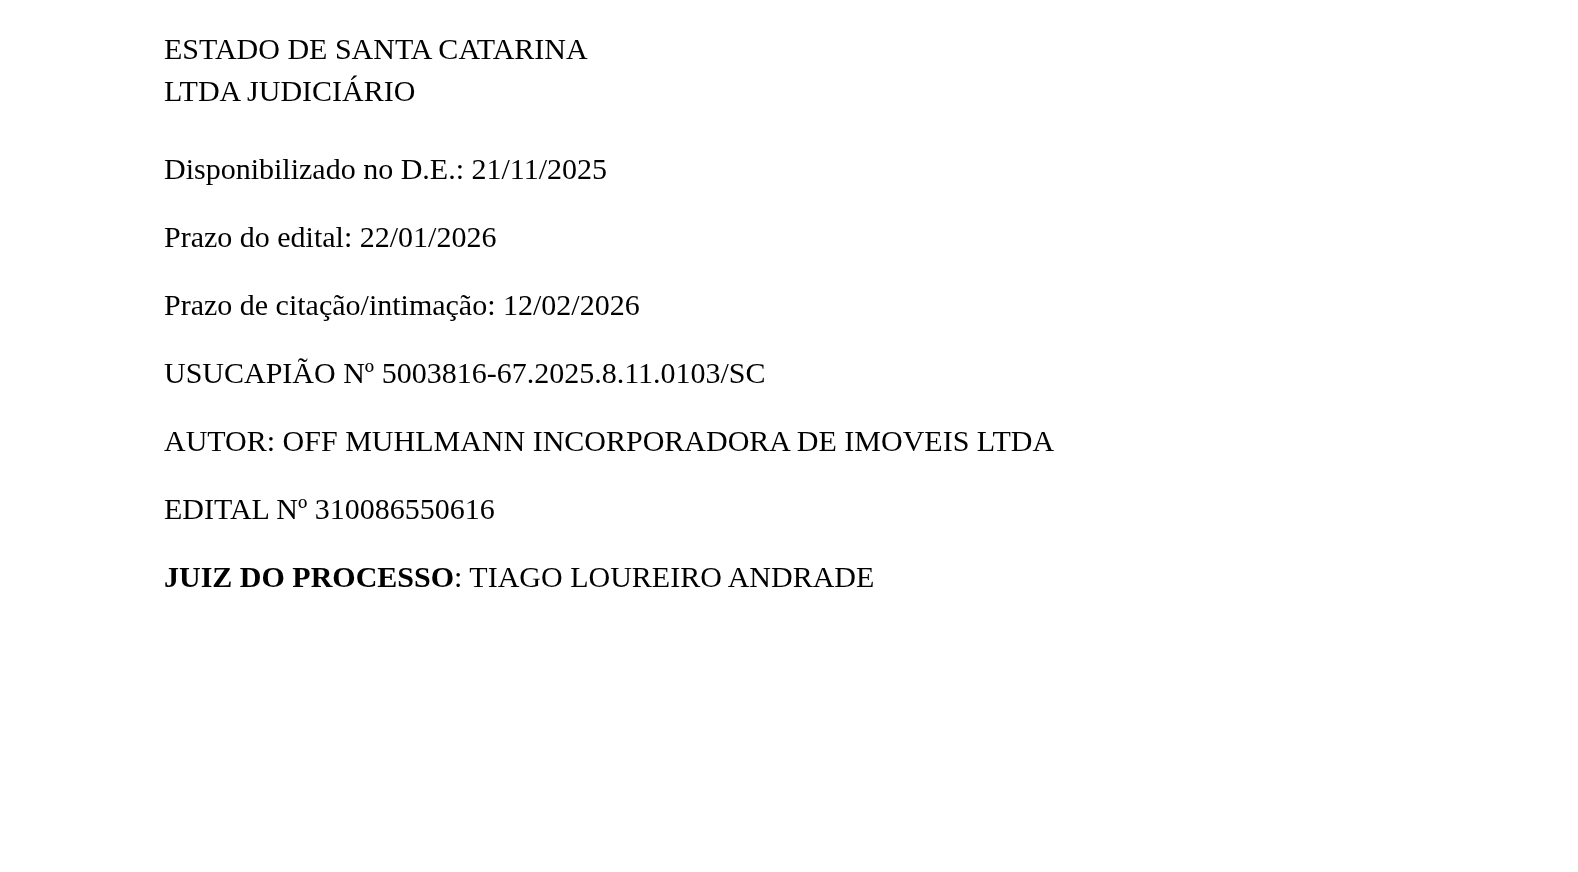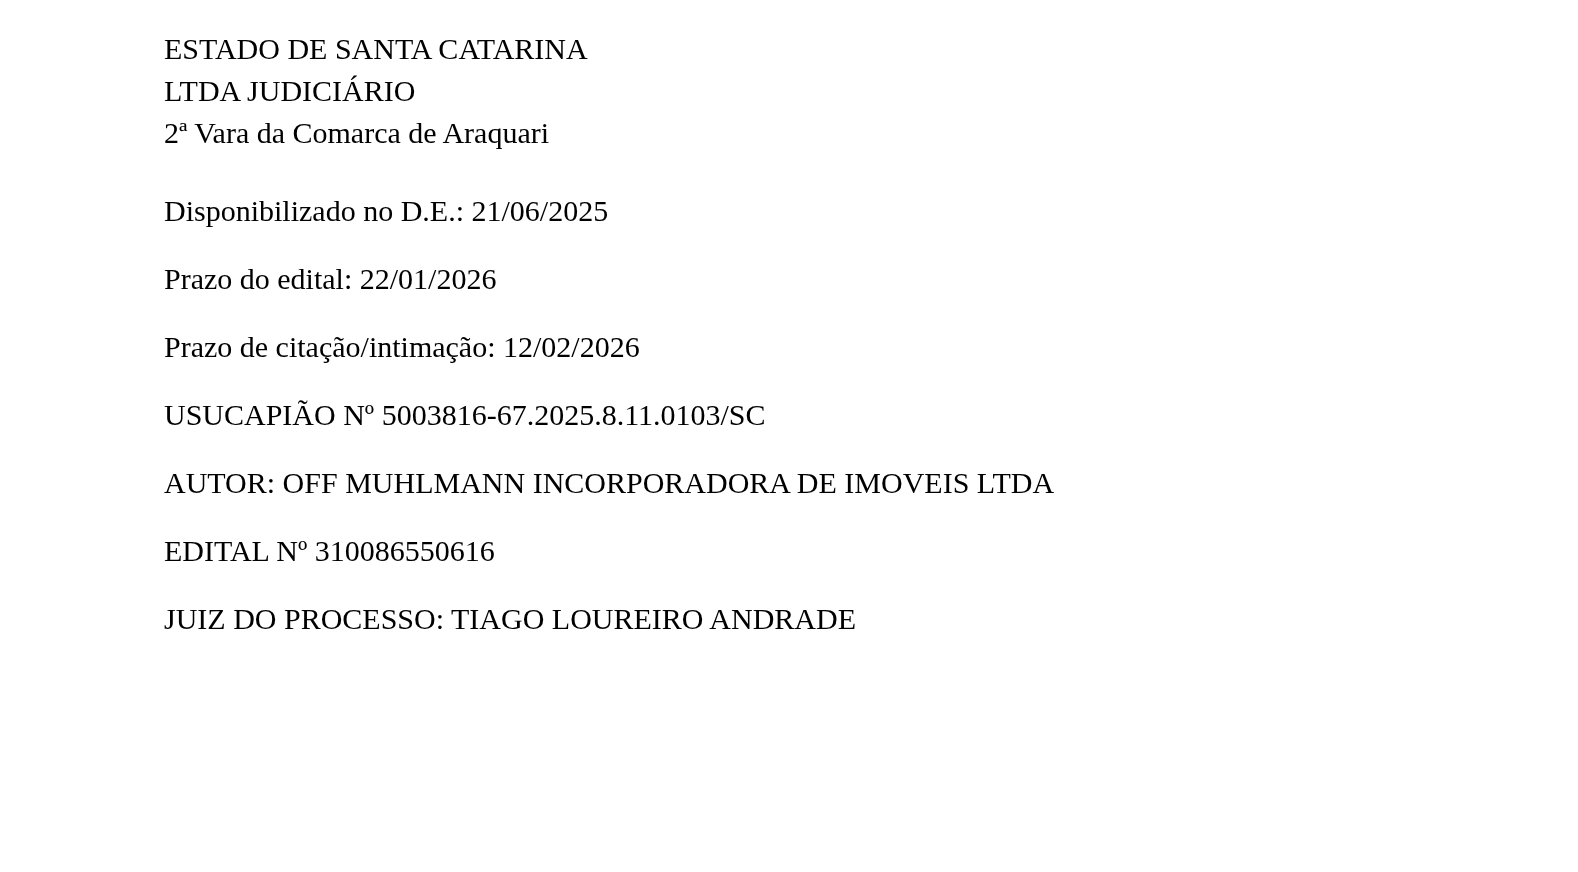--- a/index.html
+++ b/index.html
@@ -33,37 +33,36 @@
     margin-bottom: 36px;
   }
   .line {
     white-space: pre-wrap;
   }
   .para {
     white-space: normal;
     max-width: 1248px;
   }
   .bold {
-    font-weight: normal;
+    font-weight: bold;
   }
 </style>
 </head>
 <body>
 
 <div class="page">
   <div class="doc-body">
 
     <div class="block header-block">
       <div class="line">ESTADO DE SANTA CATARINA</div>
       <div class="line">LTDA JUDICIÁRIO</div>
-      <div class="line">2ª Vara da Comarca de Araquari</div>
     </div>
 
     <div class="block">
-      <span class="line">Disponibilizado no D.E.: 21/06/2025</span>
+      <span class="line">Disponibilizado no D.E.: 21/11/2025</span>
     </div>
 
     <div class="block">
       <span class="line">Prazo do edital: 22/01/2026</span>
     </div>
 
     <div class="block">
       <span class="line">Prazo de citação/intimação: 12/02/2026</span>
     </div>
 

